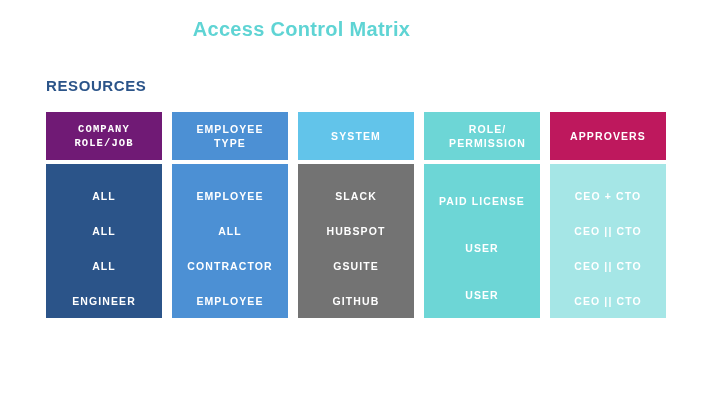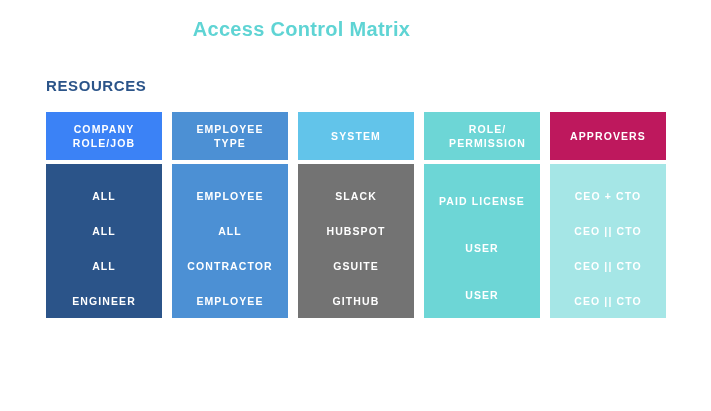--- a/index.html
+++ b/index.html
@@ -94,21 +94,21 @@
 </style>
 </head>
 <body>
 
 <div id="page-title">Access Control Matrix</div>
 
 <div id="section-label">RESOURCES</div>
 
 <div id="matrix">
     <div class="matrix-column">
-      <div class="col-header" style="background: #3b82f6;">COMPANY
+      <div class="col-header" style="background: #701a75; font-family: Liberation Mono, monospace;">COMPANY
 ROLE/JOB</div>
       <div class="col-body" style="background: rgb(43, 84, 137);">
         <div class="cell">ALL</div>
         <div class="cell">ALL</div>
         <div class="cell">ALL</div>
         <div class="cell">ENGINEER</div>
       </div>
     </div>
     <div class="matrix-column">
       <div class="col-header" style="background: rgb(76, 144, 212);">EMPLOYEE

